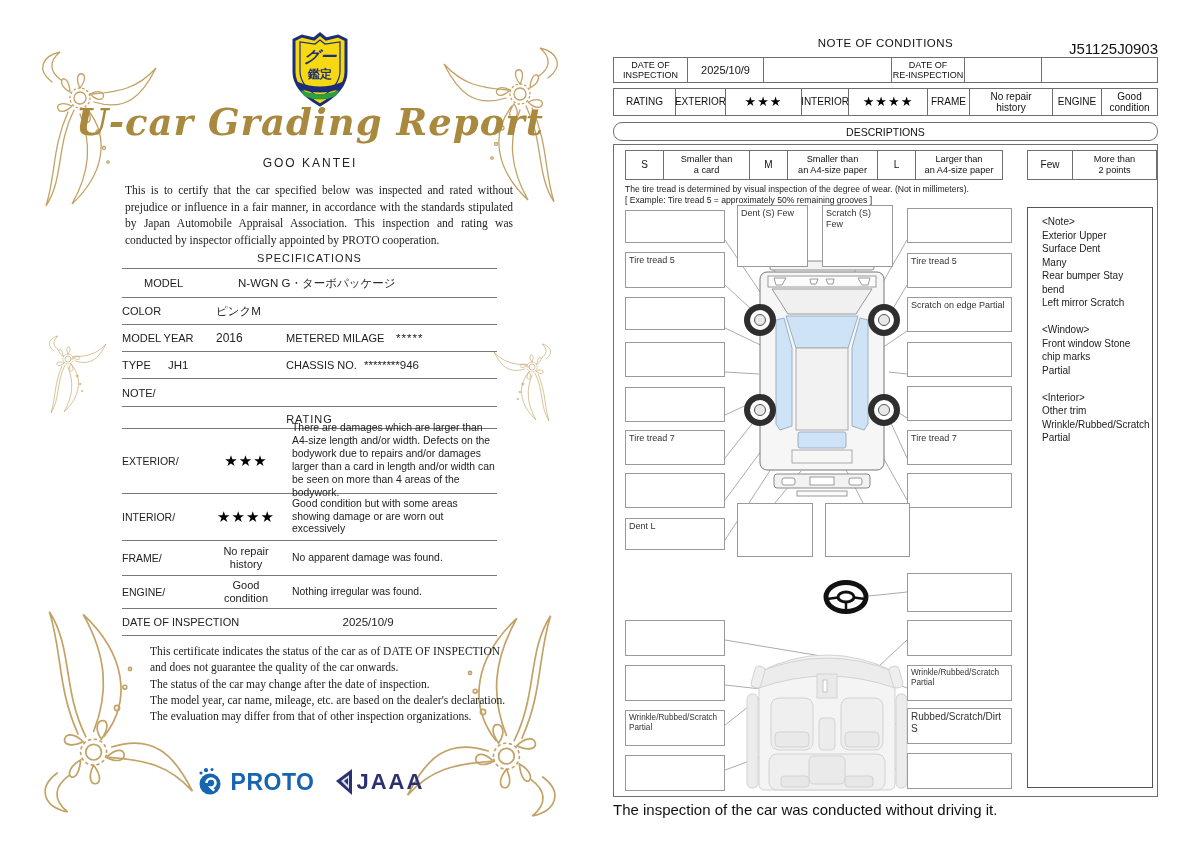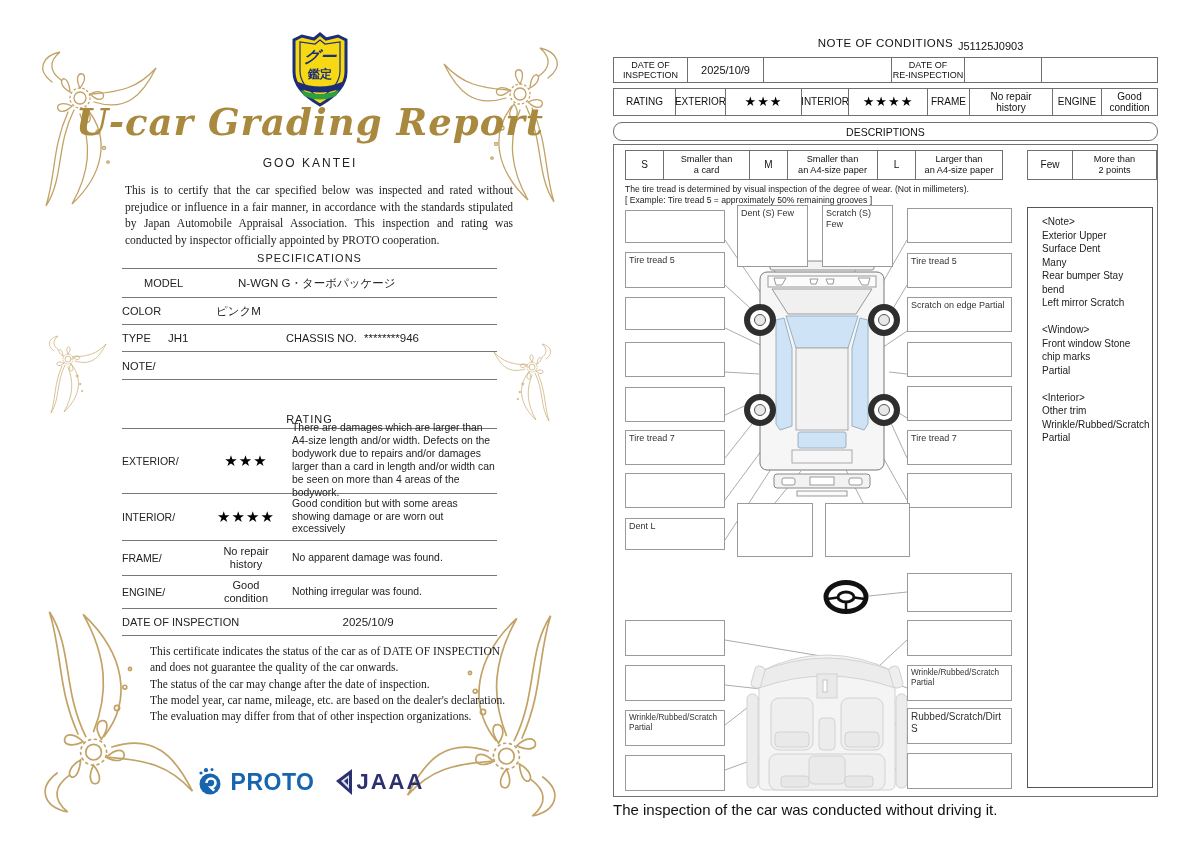--- a/index.html
+++ b/index.html
@@ -21,21 +21,21 @@
   .rate-label{font-size:10.5px;flex:0 0 78px;}
   .rate-val{flex:0 0 92px;text-align:center;font-size:11px;line-height:1.15;}
   .stars3{font-size:15px;letter-spacing:1px;color:#000;}
   .rate-desc{flex:1;font-size:10.4px;line-height:1.24;}
   .cert-disc{font-size:11.5px;line-height:1.42;color:#222;}
   .logo-row{display:flex;align-items:center;justify-content:center;gap:20px;}
   .proto-text{font-size:23px;font-weight:bold;color:#1765af;letter-spacing:.5px;}
   .jaaa-text{font-size:22px;font-weight:bold;color:#2b3070;letter-spacing:2px;}
   
   .np-title{font-size:11.5px;letter-spacing:.5px;text-align:center;color:#111;}
-  .np-no{font-size:11px;color:#111;text-align:left;}
+  .np-no{font-size:15px;color:#111;text-align:right;}
   .tbl{display:flex;border:1px solid #6f6f6f;box-sizing:border-box;background:#fff;}
   .tbl .cell{border-right:1px solid #6f6f6f;display:flex;align-items:center;justify-content:center;
              text-align:center;font-size:9px;line-height:1.15;color:#111;box-sizing:border-box;}
   .tbl .cell:last-child{border-right:none;}
   .cell.stars{font-size:13px;letter-spacing:1px;color:#000;}
   .cell.val{font-size:10px;}
   .desc-head{border:1px solid #6f6f6f;display:flex;align-items:center;justify-content:center;
              font-size:10.5px;color:#111;box-sizing:border-box;background:#fff;}
   .outer-box{border:1px solid #6f6f6f;box-sizing:border-box;}
   .tire-note{font-size:8.6px;color:#222;}
@@ -98,20 +98,26 @@
     <div class="abs sec-head" style="left:122px;top:252px;width:375px;">SPECIFICATIONS</div>
 
     <div class="abs spec-table" style="left:122px;top:268px;width:375px;">
       <div class="spec-row" style="height:28px;">
         <span class="spec-label" style="width:72px;padding-left:22px;">MODEL</span>
         <span style="font-size:11.5px;padding-left:22px;">N-WGN G・ターボパッケージ</span>
       </div>
       <div class="spec-row" style="height:26px;">
         <span class="spec-label" style="width:94px;">COLOR</span>
         <span style="font-size:11.5px;">ピンクM</span>
+      </div>
+      <div class="spec-row" style="height:26px;">
+        <span class="spec-label" style="width:94px;">MODEL YEAR</span>
+        <span style="font-size:12px;width:70px;">2016</span>
+        <span style="width:110px;">METERED MILAGE</span>
+        <span style="font-size:11.5px;letter-spacing:1px;">*****</span>
       </div>
       <div class="spec-row" style="height:26px;">
         <span class="spec-label" style="width:46px;">TYPE</span>
         <span style="font-size:11.5px;width:118px;">JH1</span>
         <span style="width:78px;">CHASSIS NO.</span>
         <span style="font-size:11.5px;">********946</span>
       </div>
       <div class="spec-row" style="height:27px;">
         <span class="spec-label">NOTE/</span>
       </div>

